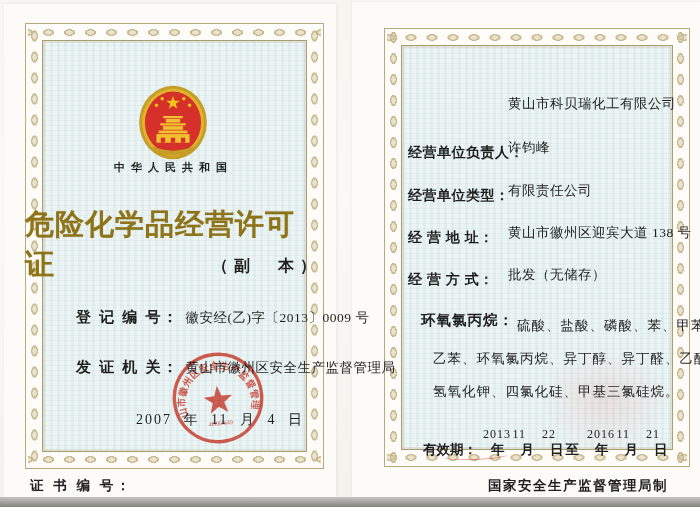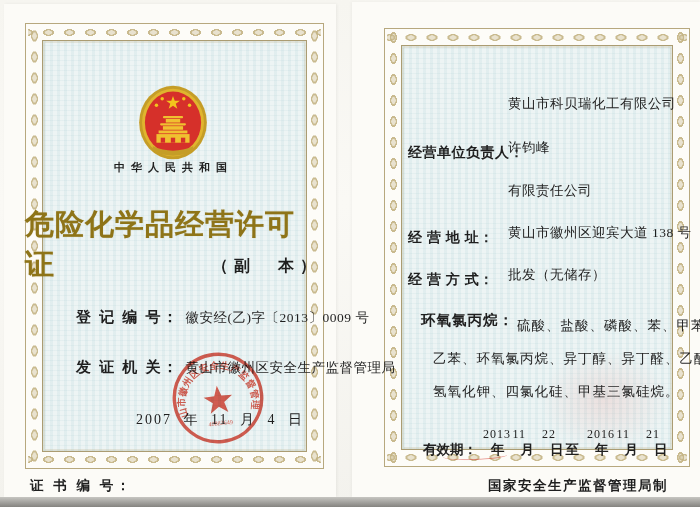--- a/index.html
+++ b/index.html
@@ -139,20 +139,21 @@
 <div class="abs certno hei">证 书 编 号：</div>
 
 <div class="fieldrow" style="top:99px">
   <span class="fval">黄山市科贝瑞化工有限公司</span>
 </div>
 <div class="fieldrow" style="top:143px">
   <span class="flbl">经营单位负责人：</span>
   <span class="fval">许钧峰</span>
 </div>
 <div class="fieldrow" style="top:186px">
+  <span class="flbl">经营单位类型：</span>
   <span class="fval">有限责任公司</span>
 </div>
 <div class="fieldrow" style="top:228px">
   <span class="flbl">经 营 地 址：</span>
   <span class="fval">黄山市徽州区迎宾大道 138 号</span>
 </div>
 <div class="fieldrow" style="top:270px">
   <span class="flbl">经 营 方 式：</span>
   <span class="fval">批发（无储存）</span>
 </div>

